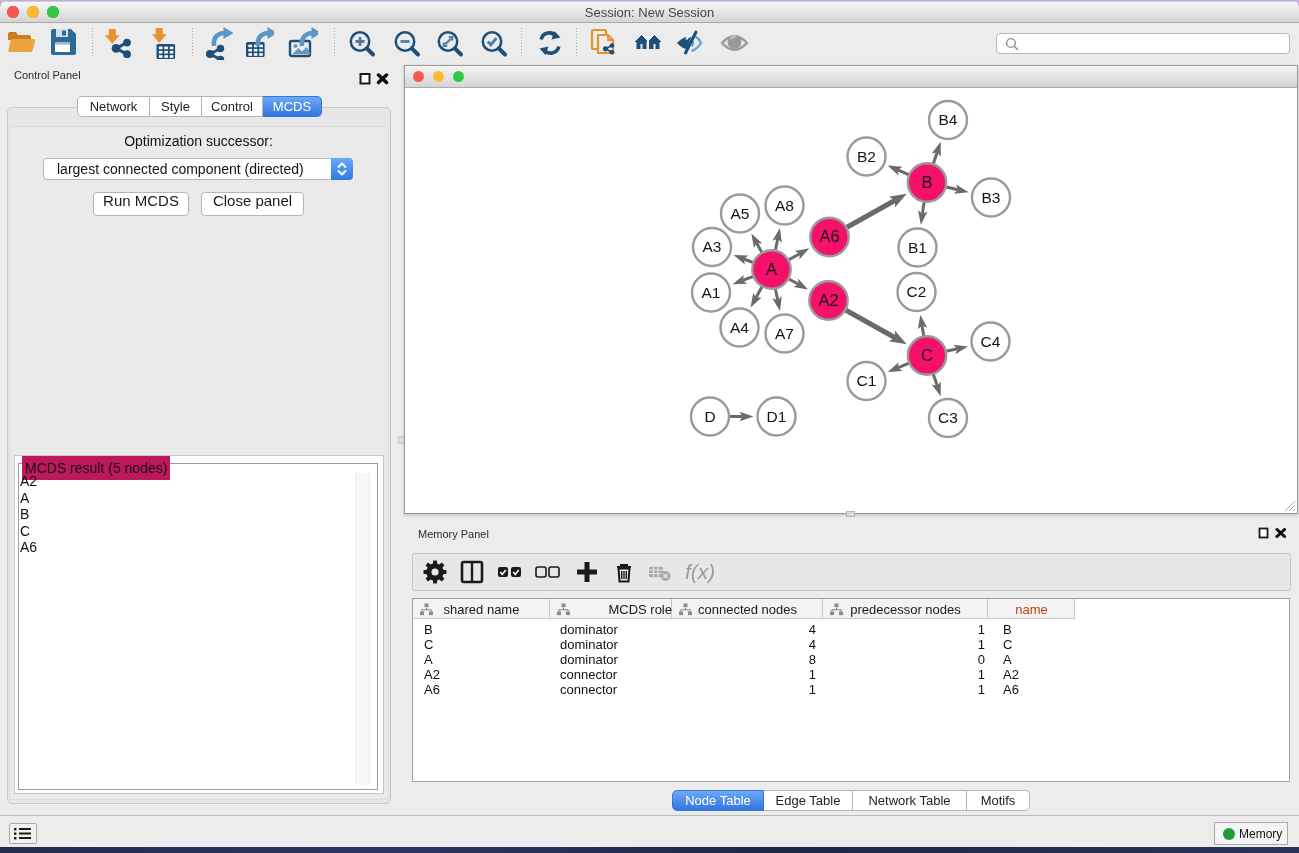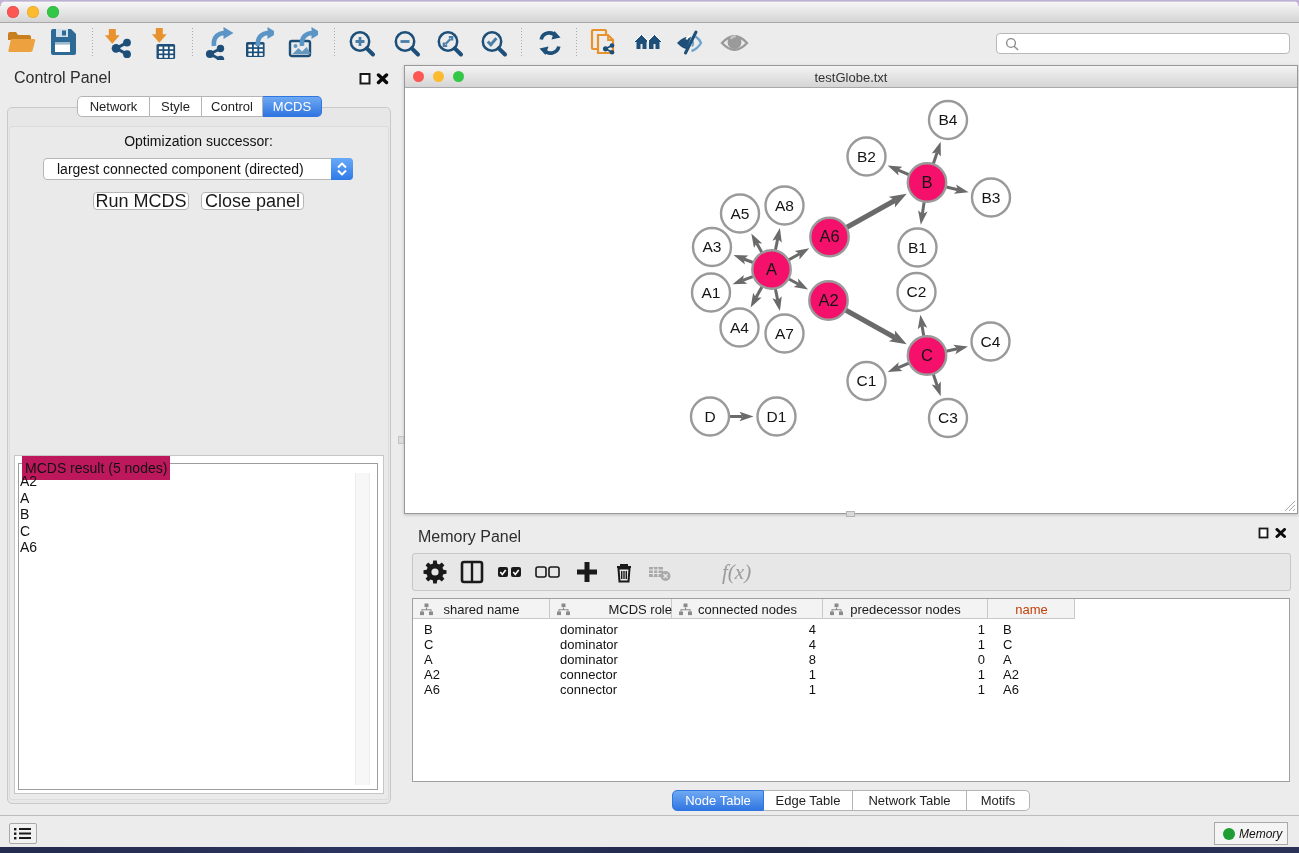--- a/index.html
+++ b/index.html
@@ -1,46 +1,47 @@
 <!DOCTYPE html>
 <html><head><meta charset="utf-8"><style>
 * { margin:0; padding:0; box-sizing:border-box; }
 html,body { width:1299px; height:853px; overflow:hidden; font-family:"Liberation Sans",sans-serif; background:#ececec; position:relative; }
 .abs { position:absolute; }
 .titlebar { position:absolute; left:0; top:2px; width:100%; height:21px; background:linear-gradient(#f7f7f7,#d4d4d4); border-bottom:1px solid #a8a8a8; border-radius:5px 5px 0 0; }
 .tl { position:absolute; top:4px; width:12px; height:12px; border-radius:50%; }
 .tsep { position:absolute; top:28px; height:30px; width:1px; background-image:linear-gradient(#ababab 34%, rgba(0,0,0,0) 0%); background-size:1px 3px; }
 .searchbox { position:absolute; left:996px; top:33px; width:294px; height:21px; background:#fff; border:1px solid #b9b9b9; border-radius:4px; }
-.ptitle { position:absolute; font-size:16px; color:#2d2d2d; }
+.ptitle { position:absolute; font-size:11px; color:#2d2d2d; }
 .tab { height:21px; border:1px solid #b4b4b4; border-left:none; background:#fff; font-size:13px; color:#222; text-align:center; line-height:20px; float:left; }
 .tab.first { border-left:1px solid #b4b4b4; border-radius:5px 0 0 5px; }
 .tab.last { border-radius:0 5px 5px 0; }
 .tab.sel { background:linear-gradient(#6fa9f2,#3076e2); color:#fff; border-color:#3076e2; }
 .innerbox { position:absolute; left:7px; top:107px; width:384px; height:697px; background:#e7e7e7; border:1px solid #c9c9c9; border-radius:5px; }
 .innerbox2 { position:absolute; left:9px; top:126px; width:380px; height:674px; background:#eaeaea; border:1px solid #dcdcdc; border-radius:3px; }
 .combo { position:absolute; left:43px; top:158px; width:310px; height:22px; background:#fff; border:1px solid #b6b6b6; border-radius:4px; font-size:14px; color:#111; text-align:left; padding-left:13px; line-height:20px; }
 .combo .btn { position:absolute; right:-1px; top:-1px; width:22px; height:22px; background:linear-gradient(#68a9f9,#2e7ae6); border-radius:0 4px 4px 0; }
-.pbtn { position:absolute; top:192px; height:18px; background:#fff; border:1px solid #b6b6b6; border-radius:4px; font-size:18px; color:#1a1a1a; text-align:center; line-height:16px; }
+.pbtn { position:absolute; top:192px; height:24px; background:#fff; border:1px solid #b6b6b6; border-radius:4px; font-size:15px; color:#1a1a1a; text-align:center; line-height:16px; }
 .resultwrap { position:absolute; left:14px; top:455px; width:370px; height:339px; background:#fff; border:1px solid #c6c6c6; }
 .fieldset { position:absolute; left:3px; top:7px; right:5px; bottom:3px; border:1px solid #9d9d9d; }
 .legend { position:absolute; left:3px; top:-8px; background:#be185d; padding:4px 3px; font-size:14px; color:#111; }
 .scrolltrack { position:absolute; right:13px; top:17px; width:15px; bottom:8px; background:#f7f7f7; border-left:1px solid #ececec; border-right:1px solid #ececec; }
 .gwin { position:absolute; left:404px; top:65px; width:894px; height:449px; background:#fff; border:1px solid #999; box-shadow:0 1px 3px rgba(0,0,0,.2); }
 .gtitle { position:absolute; left:0; top:0; width:100%; height:22px; background:linear-gradient(#f3f3f3,#d5d5d5); border-bottom:1px solid #a9a9a9; }
 .gtl { position:absolute; top:5px; width:11px; height:11px; border-radius:50%; }
 .tbarbox { position:absolute; left:412px; top:553px; width:879px; height:38px; background:#e7e7e7; border:1px solid #c6c6c6; border-radius:3px; }
 .tablebox { position:absolute; left:412px; top:598px; width:878px; height:184px; background:#fff; border:1px solid #9f9f9f; }
 .statusbar { position:absolute; left:0; top:815px; width:100%; height:32px; border-top:1px solid #bcbcbc; background:#ececec; }
-.memorybtn { position:absolute; left:1214px; top:822px; width:74px; height:23px; background:#f4f4f4; border:1px solid #a9a9a9; font-size:12px; color:#111;font-style:italic; }
+.memorybtn { position:absolute; left:1214px; top:822px; width:74px; height:23px; background:#f4f4f4; border:1px solid #a9a9a9; font-size:12px; color:#111; }
 .listbtn { position:absolute; left:9px; top:823px; width:28px; height:21px; background:#f1f1f1; border:1px solid #a9a9a9; border-radius:2px; }
 </style></head><body>
 <div class="titlebar">
   <div class="tl" style="left:7px;background:#fc5753;box-shadow:inset 0 0 0 0.5px #df4440"></div>
   <div class="tl" style="left:27px;background:#fcbb2f;box-shadow:inset 0 0 0 0.5px #dfa125"></div>
   <div class="tl" style="left:47px;background:#33c748;box-shadow:inset 0 0 0 0.5px #2aac3d"></div>
+  <div class="abs" style="top:3px;width:100%;text-align:center;font-size:13px;color:#454545">Session: New Session</div>
 </div>
 <div class="abs" style="left:0;top:0;width:100%;height:2px;background:linear-gradient(#b0a6c9,#dcd7e9)"></div>
 <div class="abs" style="left:0;top:0;width:6px;height:6px;background:radial-gradient(circle at 6px 6px, rgba(0,0,0,0) 5px, #c2b2d5 5.5px)"></div>
 <div class="abs" style="left:1293px;top:0;width:6px;height:6px;background:radial-gradient(circle at 0 6px, rgba(0,0,0,0) 5px, #c2b2d5 5.5px)"></div>
 <div class="tsep" style="left:92px"></div>
 <div class="tsep" style="left:192px"></div>
 <div class="tsep" style="left:334px"></div>
 <div class="tsep" style="left:521px"></div>
 <div class="tsep" style="left:576px"></div>
 <svg class="abs" style="left:5px;top:26px" width="32" height="34" viewBox="0 0 32 34">
@@ -212,21 +213,20 @@
     </div>
   <div class="abs" style="left:5px;top:17px;font-size:14px;color:#111;line-height:16.6px">A2<br>A<br>B<br>C<br>A6</div>
   <div class="scrolltrack"></div>
 </div>
 
 <div class="gwin">
   <div class="gtitle">
     <div class="gtl" style="left:8px;background:#fc5753"></div>
     <div class="gtl" style="left:28px;background:#fcbb2f"></div>
     <div class="gtl" style="left:48px;background:#33c748"></div>
-    <div class="abs" style="top:4px;width:100%;text-align:center;font-size:13px;color:#333">testGlobe.txt</div>
   </div>
   <svg class="abs" style="left:0;top:21px" width="891" height="421" viewBox="0 0 891 421">
     <line x1="366.5" y1="182.5" x2="351.6" y2="156.1" stroke="#6a6a6a" stroke-width="3"></line>
 <polygon points="346.3,146.5 357.3,156.4 351.6,156.1 349.0,161.1" fill="#6a6a6a"></polygon>
 <line x1="366.5" y1="182.5" x2="372.7" y2="151.7" stroke="#6a6a6a" stroke-width="3"></line>
 <polygon points="374.9,141.0 376.8,155.7 372.7,151.7 367.4,153.8" fill="#6a6a6a"></polygon>
 <line x1="366.5" y1="182.5" x2="338.7" y2="172.0" stroke="#6a6a6a" stroke-width="3"></line>
 <polygon points="328.5,168.1 343.3,168.6 338.7,172.0 339.9,177.6" fill="#6a6a6a"></polygon>
 <line x1="366.5" y1="182.5" x2="337.7" y2="193.4" stroke="#6a6a6a" stroke-width="3"></line>
 <polygon points="327.5,197.3 338.9,187.9 337.7,193.4 342.3,196.8" fill="#6a6a6a"></polygon>
@@ -343,21 +343,21 @@
     <path d="M10.7 12 v8 M13 12 v8 M15.3 12 v8" stroke="#1a1a1a" stroke-width="1.4"></path>
   </svg>
 <svg class="abs" style="left:647px;top:559px" width="26" height="26" viewBox="0 0 26 26">
     <g fill="#a9a9a9">
       <rect x="2" y="8" width="14" height="10"></rect>
       <path d="M2 11 h14 M2 14.5 h14 M6.5 8.5 v9 M11 8.5 v9" stroke="#e8e8e8" stroke-width="1.2"></path>
       <circle cx="18.5" cy="17" r="5"></circle>
       <path d="M16.5 15 l4 4 M20.5 15 l-4 4" stroke="#e8e8e8" stroke-width="1.4"></path>
     </g>
   </svg>
-<div class="abs" style="left:722px;top:560px;font-family:Liberation Serif, serif;font-style:italic;font-size:21px;color:#9b9b9b">f(x)</div>
+<div class="abs" style="left:685px;top:560px;font-family:Liberation Sans, sans-serif;font-style:italic;font-size:21px;color:#9b9b9b">f(x)</div>
 <div class="tablebox"></div>
 <div class="abs" style="left:413px;top:599px;width:137px;height:20px;background:#f3f3f3;border-right:1px solid #c9c9c9;border-bottom:1px solid #c9c9c9"></div>
 <svg class="abs" style="left:420px;top:603px" width="13" height="13" viewBox="0 0 13 13">
     <g fill="#8b8b8b">
       <rect x="4.5" y="0.5" width="4" height="3.6"></rect>
       <rect x="0" y="8.5" width="4" height="3.6"></rect>
       <rect x="9" y="8.5" width="4" height="3.6"></rect>
       <path d="M6.5 4.5 v2.2 M2 8.5 v-1.8 h9 v1.8" stroke="#8b8b8b" stroke-width="1.1" fill="none"></path>
     </g>
   </svg>

